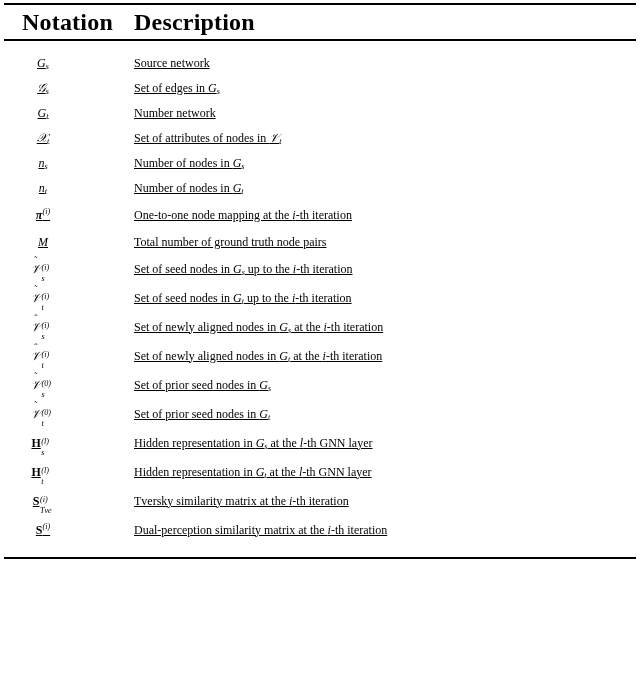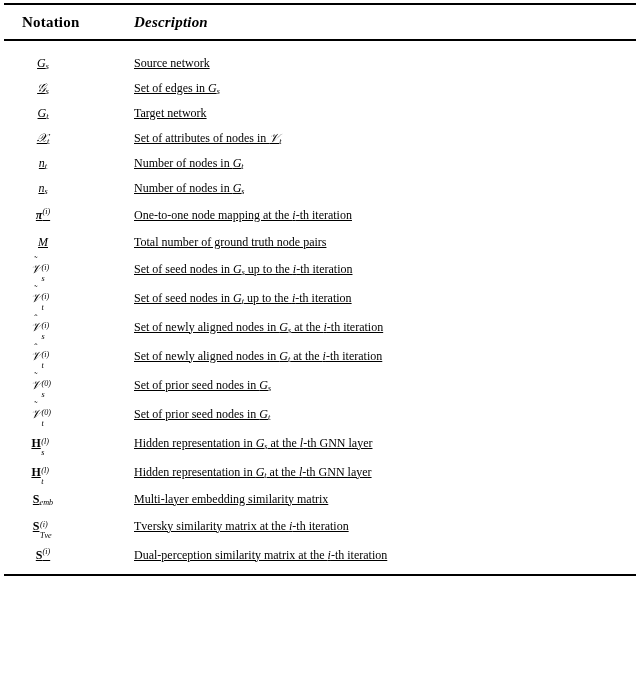--- a/index.html
+++ b/index.html
@@ -41,27 +41,27 @@
   table.notation th,
   table.notation td {
     padding: 0;
     border: 0;
     vertical-align: middle;
     text-align: left;
   }
 
   .hdr-row th {
     font-weight: bold;
-    font-size: 15px;
+    font-size: 24px;
     height: 32px;
     line-height: 34px;
     letter-spacing: 0.2px;
   }
   .hdr-row th.h-notation { padding-left: 18px; }
-  .hdr-row th.h-desc     { padding-left: 0px; font-style: italic; }
+  .hdr-row th.h-desc     { padding-left: 0px; }
 
   .body-row td {
     font-size: 12px;
     line-height: 1.0;
     text-decoration: underline;
   }
   .body-row td.cell-notation {
     text-align: center;
     padding-right: 52px;
     white-space: nowrap;
@@ -70,21 +70,21 @@
     padding-left: 0px;
     white-space: nowrap;
   }
 
   
   .body-row.h-plain td { height: 25px; }
   .body-row.h-tall  td { height: 29px; margin-top: 34px; }
 
   
   .body-row.first td { padding-top: 9px; }
-  .body-row.last  td { padding-bottom: 4px; }
+  .body-row.last  td { padding-bottom: 12px; }
 
   
   .math   { font-family: "Liberation Serif", "DejaVu Serif", serif; }
   .mi     { font-style: italic; }
   .mcal   { font-style: italic; font-family: "DejaVu Serif", serif; }
   .mbf    { font-weight: bold; font-style: normal; }
   .mbfi   { font-weight: bold; font-style: italic; }
 
   .sub, .sup {
     font-size: 0.68em;
@@ -167,34 +167,34 @@
         <tr class="body-row h-plain first">
           <td class="cell-notation"><span class="math mi">G</span><span class="sub">s</span></td>
           <td class="cell-desc">Source network</td>
         </tr>
         <tr class="body-row h-plain">
           <td class="cell-notation"><span class="math mcal">𝒢</span><span class="sub">s</span></td>
           <td class="cell-desc">Set of edges in <span class="math mi">G</span><span class="sub">s</span></td>
         </tr>
         <tr class="body-row h-plain">
           <td class="cell-notation"><span class="math mi">G</span><span class="sub">t</span></td>
-          <td class="cell-desc">Target network</td>
+          <td class="cell-desc">Number network</td>
         </tr>
         <tr class="body-row h-plain">
           <td class="cell-notation"><span class="math mcal">𝒳</span><span class="sub">t</span></td>
           <td class="cell-desc">Set of attributes of nodes in <span class="math mcal">𝒱</span><span class="sub">t</span></td>
         </tr>
         <tr class="body-row h-plain">
+          <td class="cell-notation"><span class="math mi">n</span><span class="sub">s</span></td>
+          <td class="cell-desc">Number of nodes in <span class="math mi">G</span><span class="sub">s</span></td>
+        </tr>
+        <tr class="body-row h-plain">
           <td class="cell-notation"><span class="math mi">n</span><span class="sub">t</span></td>
           <td class="cell-desc">Number of nodes in <span class="math mi">G</span><span class="sub">t</span></td>
         </tr>
-        <tr class="body-row h-plain">
-          <td class="cell-notation"><span class="math mi">n</span><span class="sub">s</span></td>
-          <td class="cell-desc">Number of nodes in <span class="math mi">G</span><span class="sub">s</span></td>
-        </tr>
         <tr class="body-row h-tall">
           <td class="cell-notation"><span class="math mbfi">π</span><span class="sup">(i)</span></td>
           <td class="cell-desc">One-to-one node mapping at the <span class="math mi">i</span>-th iteration</td>
         </tr>
         <tr class="body-row h-plain">
           <td class="cell-notation"><span class="math mi">M</span></td>
           <td class="cell-desc">Total number of ground truth node pairs</td>
         </tr>
         <tr class="body-row h-tall">
           <td class="cell-notation"><span class="acc"><span class="math mcal">𝒱</span><span class="acc-mark">˜</span></span><span class="ss"><span class="s-up">(i)</span><span class="s-dn">s</span></span><span style="display:inline-block;width:1.15em"></span></td>
@@ -220,24 +220,20 @@
           <td class="cell-notation"><span class="acc"><span class="math mcal">𝒱</span><span class="acc-mark">˜</span></span><span class="ss"><span class="s-up">(0)</span><span class="s-dn">t</span></span><span style="display:inline-block;width:1.15em"></span></td>
           <td class="cell-desc">Set of prior seed nodes in <span class="math mi">G</span><span class="sub">t</span></td>
         </tr>
         <tr class="body-row h-tall">
           <td class="cell-notation"><span class="math mbf">H</span><span class="ss"><span class="s-up">(l)</span><span class="s-dn">s</span></span><span style="display:inline-block;width:1.15em"></span></td>
           <td class="cell-desc">Hidden representation in <span class="math mi">G</span><span class="sub">s</span> at the <span class="math mi">l</span>-th GNN layer</td>
         </tr>
         <tr class="body-row h-tall">
           <td class="cell-notation"><span class="math mbf">H</span><span class="ss"><span class="s-up">(l)</span><span class="s-dn">t</span></span><span style="display:inline-block;width:1.15em"></span></td>
           <td class="cell-desc">Hidden representation in <span class="math mi">G</span><span class="sub">t</span> at the <span class="math mi">l</span>-th GNN layer</td>
-        </tr>
-        <tr class="body-row h-plain">
-          <td class="cell-notation"><span class="math mbf">S</span><span class="sub">emb</span></td>
-          <td class="cell-desc">Multi-layer embedding similarity matrix</td>
         </tr>
         <tr class="body-row h-tall">
           <td class="cell-notation"><span class="math mbf">S</span><span class="ss"><span class="s-up">(i)</span><span class="s-dn">Tve</span></span><span style="display:inline-block;width:1.15em"></span></td>
           <td class="cell-desc">Tversky similarity matrix at the <span class="math mi">i</span>-th iteration</td>
         </tr>
         <tr class="body-row h-tall last">
           <td class="cell-notation"><span class="math mbf">S</span><span class="sup">(i)</span></td>
           <td class="cell-desc">Dual-perception similarity matrix at the <span class="math mi">i</span>-th iteration</td>
         </tr>
       </tbody>

